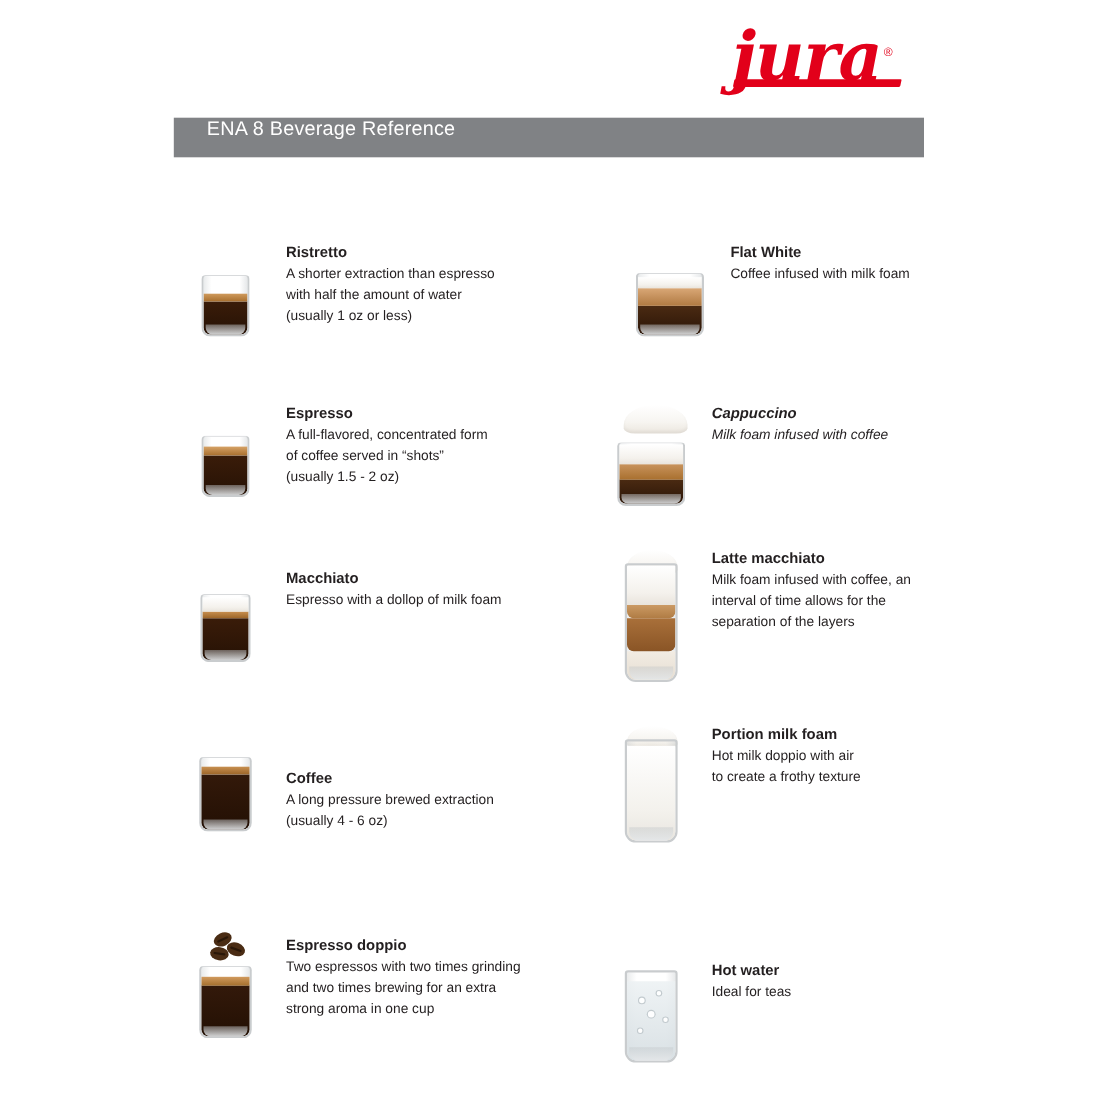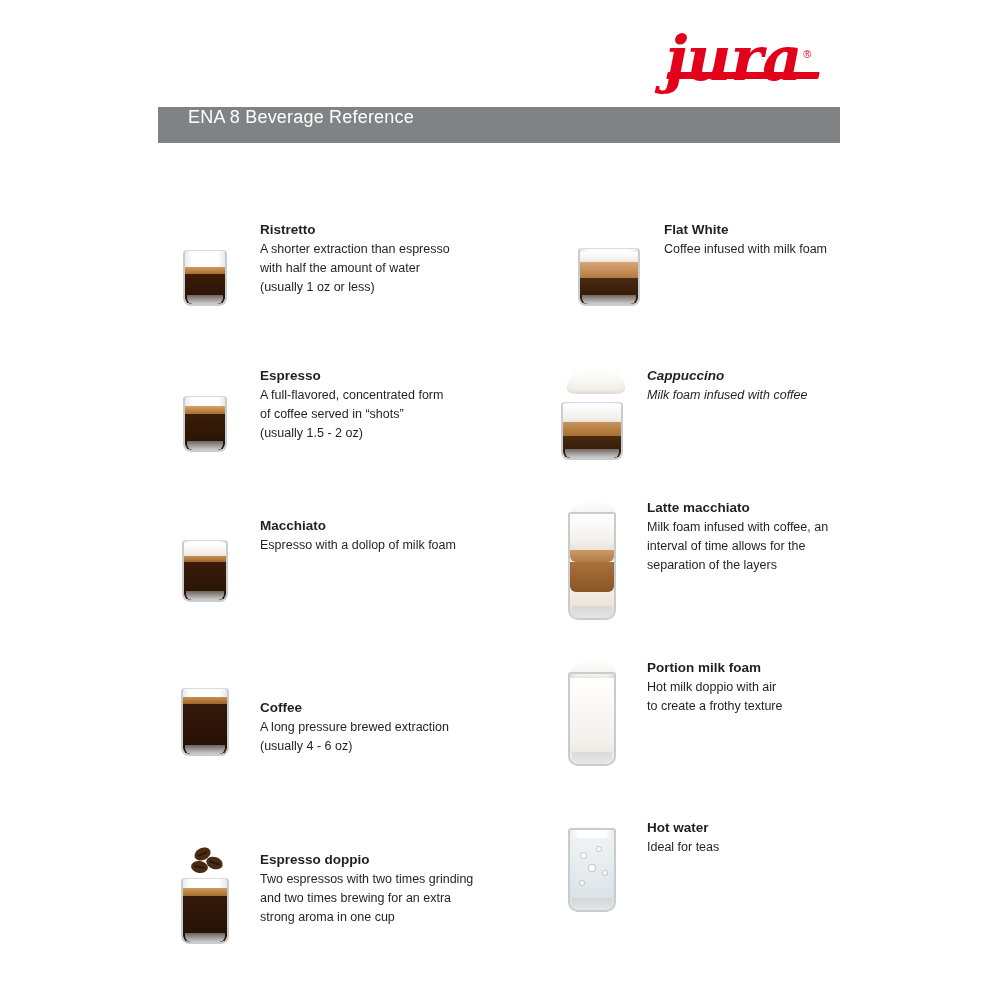--- a/index.html
+++ b/index.html
@@ -24,21 +24,21 @@
     width: 180px;
     height: 72px;
   }
   .logo-text {
     font-family: "DejaVu Serif", serif;
     font-style: italic;
     font-weight: 700;
     font-size: 62px;
     color: #e2001a;
     letter-spacing: -1px;
-    line-height: 80px;
+    line-height: 68px;
   }
   .logo-reg {
     font-family: "Liberation Sans", sans-serif;
     font-style: normal;
     font-weight: 400;
     font-size: 11px;
     color: #e2001a;
     vertical-align: super;
     margin-left: 2px;
   }
@@ -349,21 +349,21 @@
         <div class="foam" style="bottom:0;height:86px;background:linear-gradient(180deg,#ffffff,#f3f1ec 70%,#e8e5df);"></div>
       </div>
     </div>
     <div class="txt">
       <div class="bev-name">Portion milk foam</div>
       <div class="bev-desc">Hot milk doppio with air
 to create a frothy texture</div>
     </div>
   </div>
 
-  <div class="item" style="left:545px; top:820px; width:400px;">
+  <div class="item" style="left:545px; top:874px; width:400px;">
     <div class="thumb" style="height:92px;position:relative;">
       <div class="glass tallglass" style="width:48px;height:84px;">
         <div class="fill" style="bottom:0;height:72px;background:linear-gradient(180deg,rgba(236,241,243,0.85),rgba(214,222,226,0.9));"></div>
         <div class="bubbles">
           <span style="left:10px;top:22px;width:5px;height:5px;"></span>
           <span style="left:26px;top:16px;width:4px;height:4px;"></span>
           <span style="left:18px;top:34px;width:6px;height:6px;"></span>
           <span style="left:32px;top:40px;width:4px;height:4px;"></span>
           <span style="left:9px;top:50px;width:4px;height:4px;"></span>
         </div>

